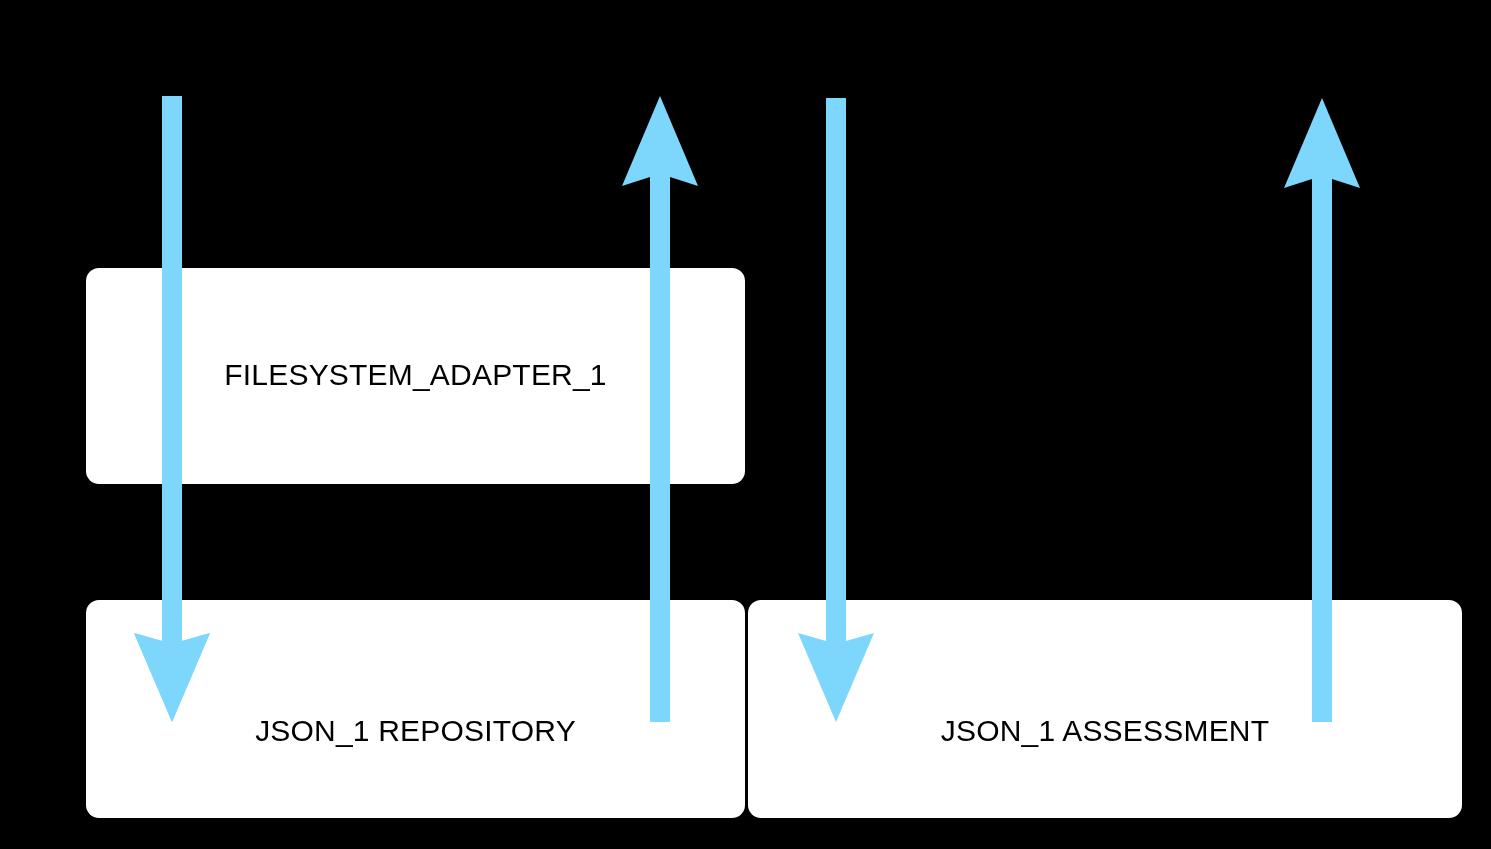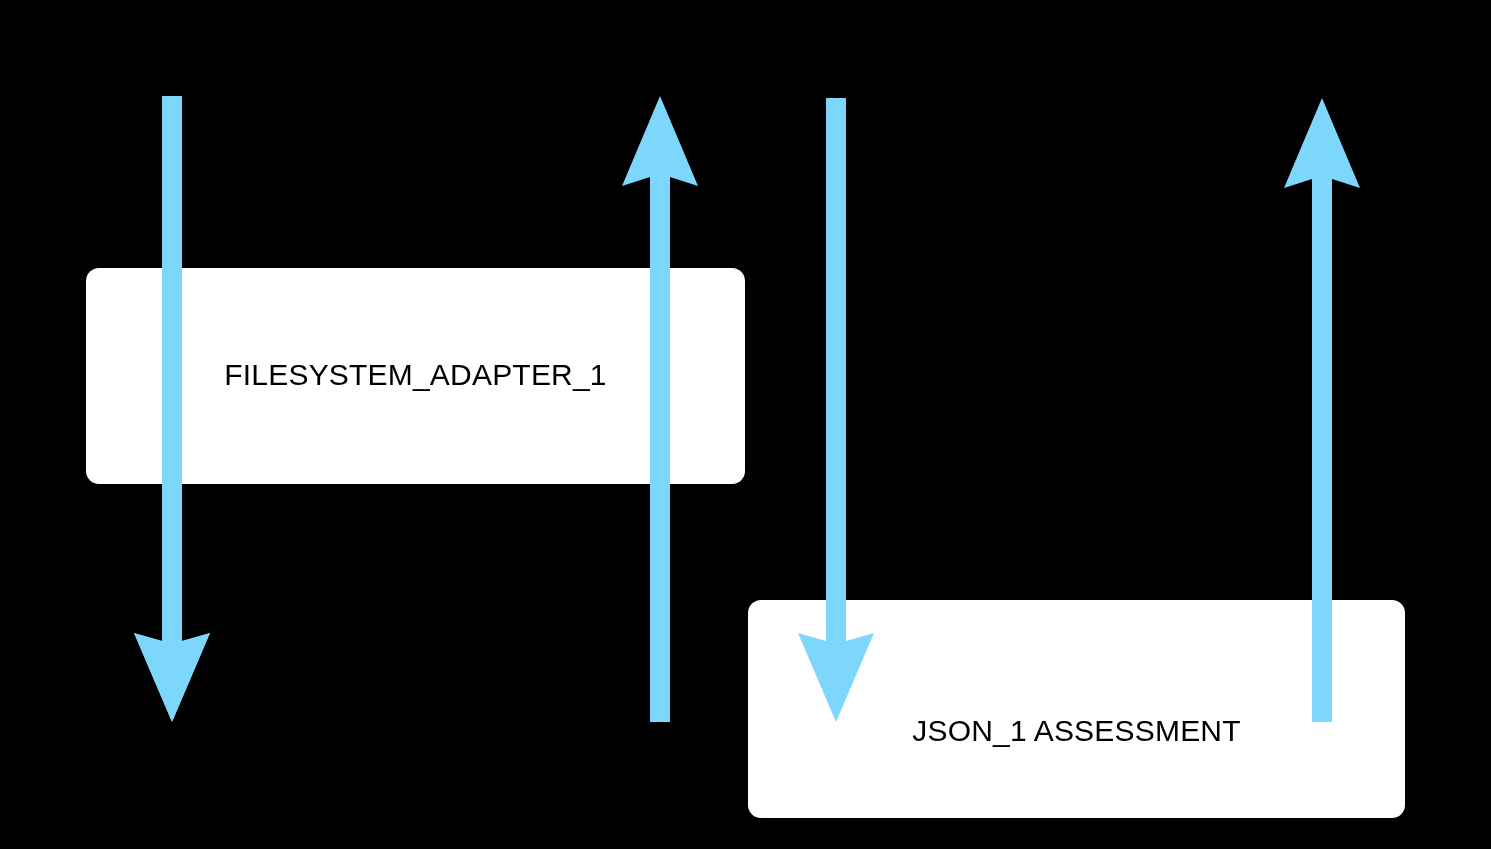--- a/index.html
+++ b/index.html
@@ -60,21 +60,21 @@
     width: 659px;
     height: 218px;
   }
   #box-json-repository .node-label {
     transform: translateY(22px);
   }
   
   #box-json-assessment {
     left: 748px;
     top: 600px;
-    width: 657px;
+    width: 714px;
     height: 218px;
   }
   #box-json-assessment .node-label {
     transform: translateY(22px);
   }
 </style>
 </head>
 <body>
 
 <div id="canvas">
@@ -100,18 +100,21 @@
     <g>
       <rect x="1312" y="180" width="20" height="542" fill="#7dd6fb"></rect>
       <path d="M 1284 188 L 1322 98 L 1360 188 L 1332 179 L 1332 192 L 1312 192 L 1312 179 Z" fill="#7dd6fb"></path>
     </g>
   </svg>
 
   <div class="node-box" id="box-filesystem-adapter">
     <span class="node-label">FILESYSTEM_ADAPTER_1</span>
   </div>
 
+  <div class="node-box" id="box-json-repository">
+    <span class="node-label">JSON_1 REPOSITORY</span>
+  </div>
 
   <div class="node-box" id="box-json-assessment">
     <span class="node-label">JSON_1 ASSESSMENT</span>
   </div>
 
 </div>
 
 </body></html>

